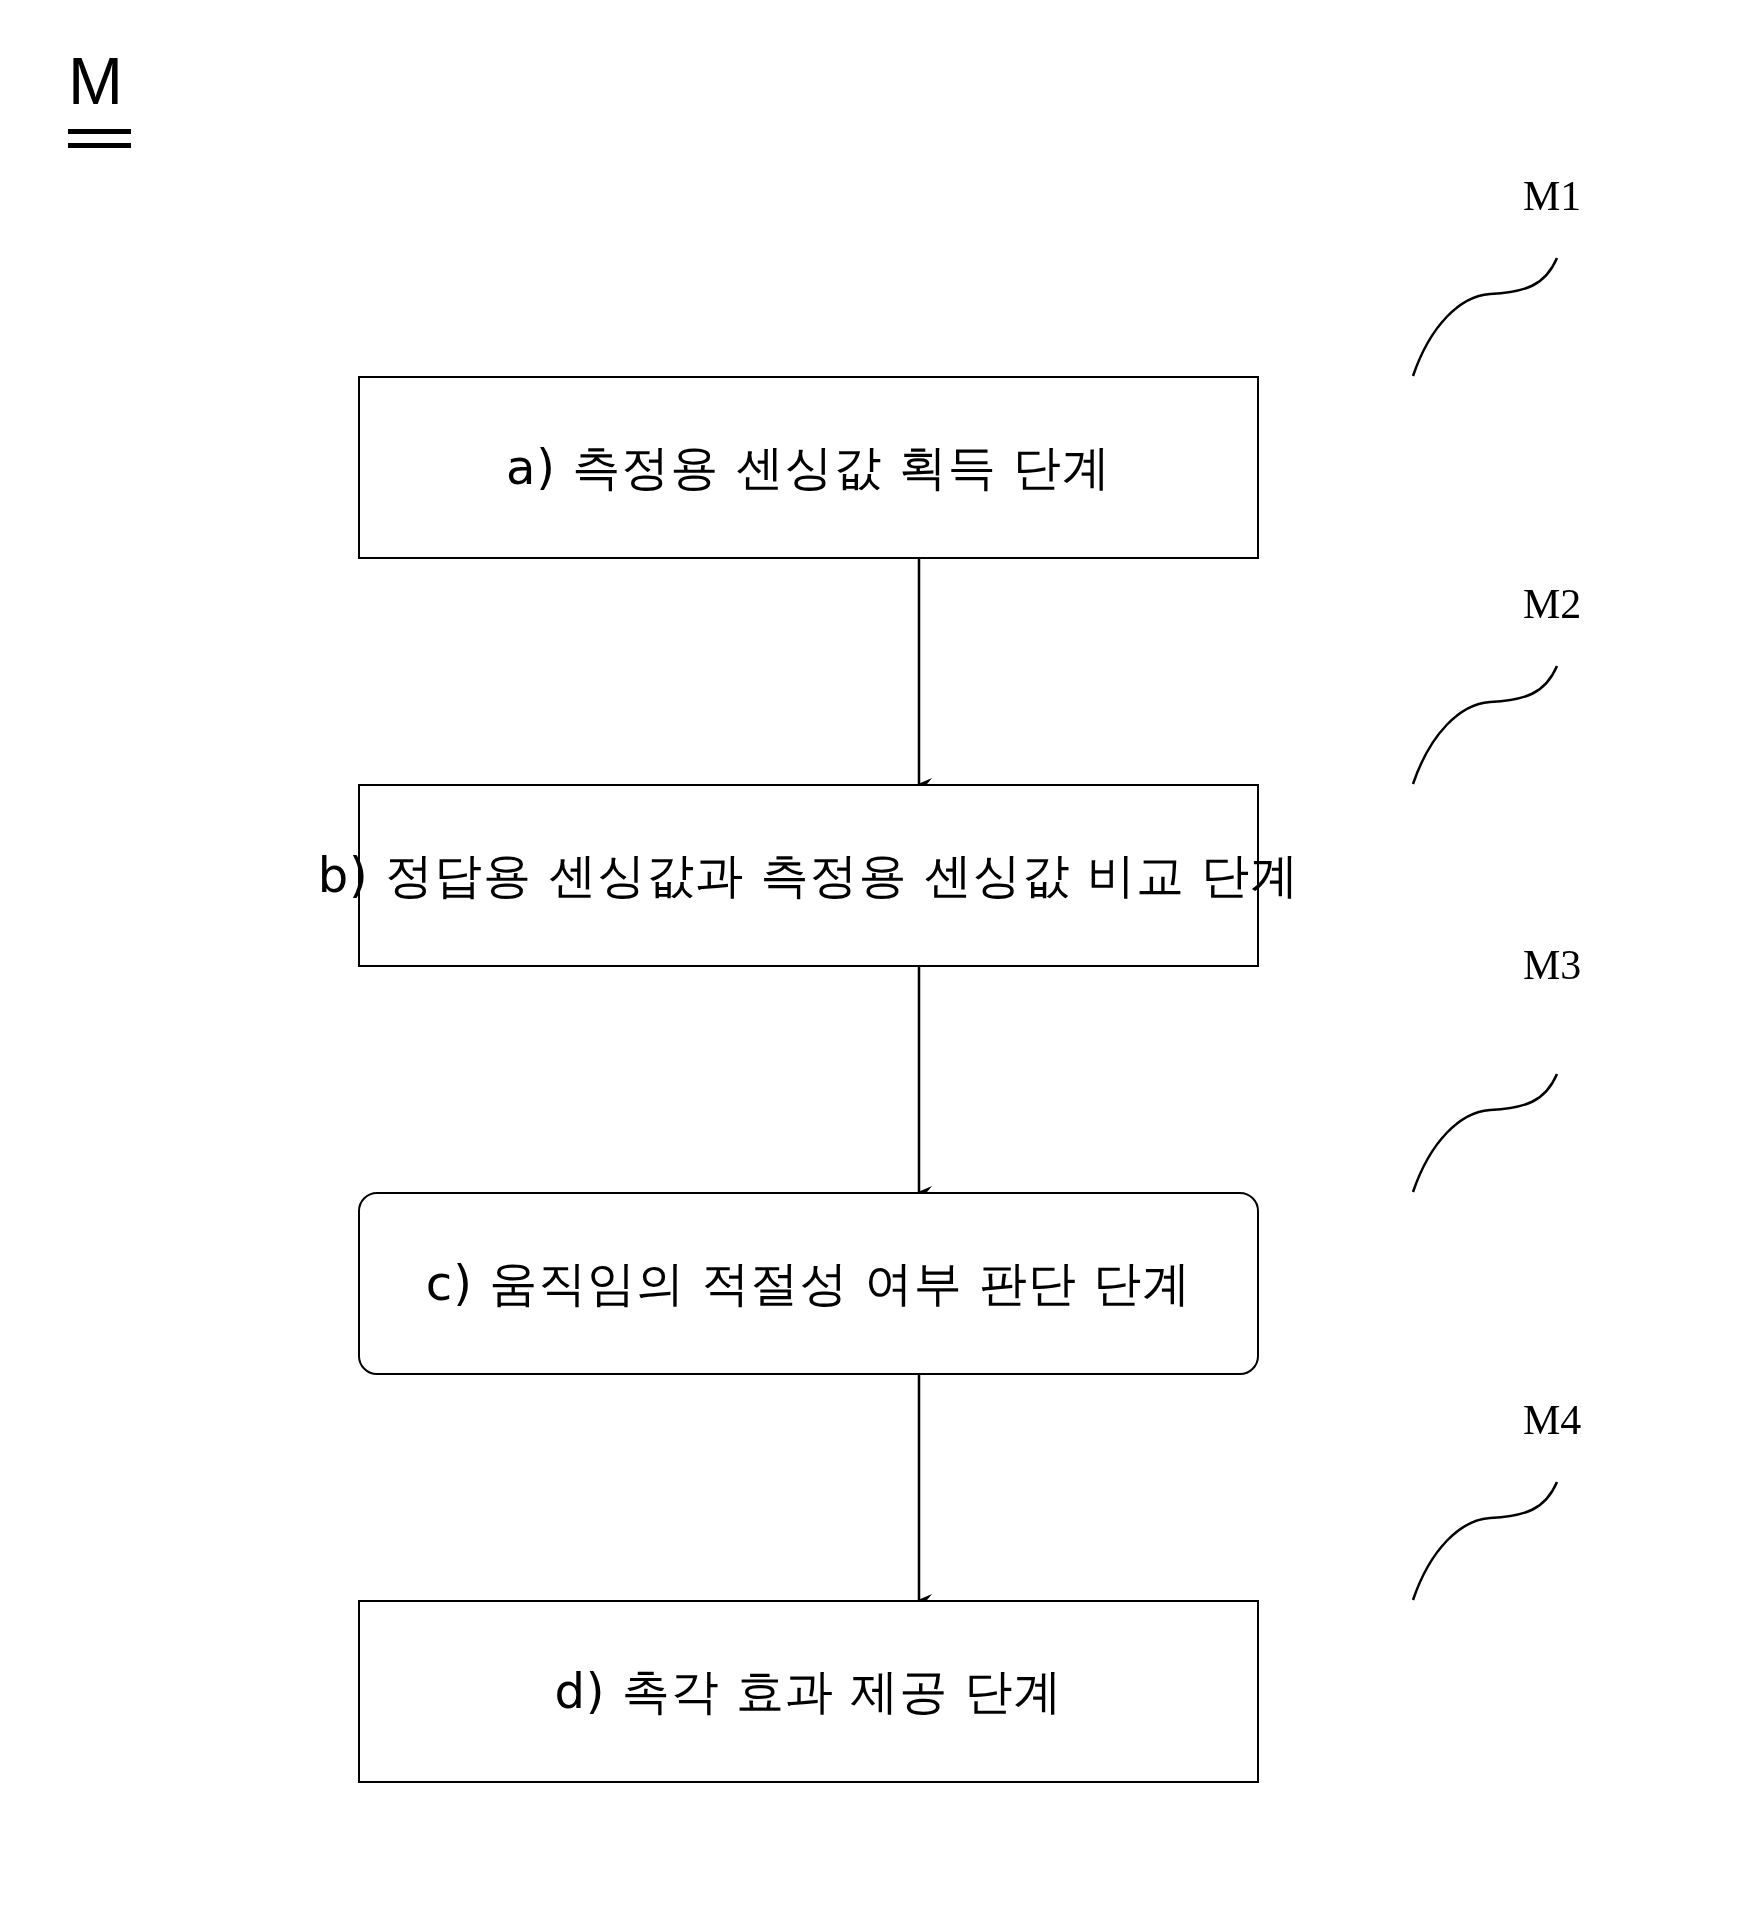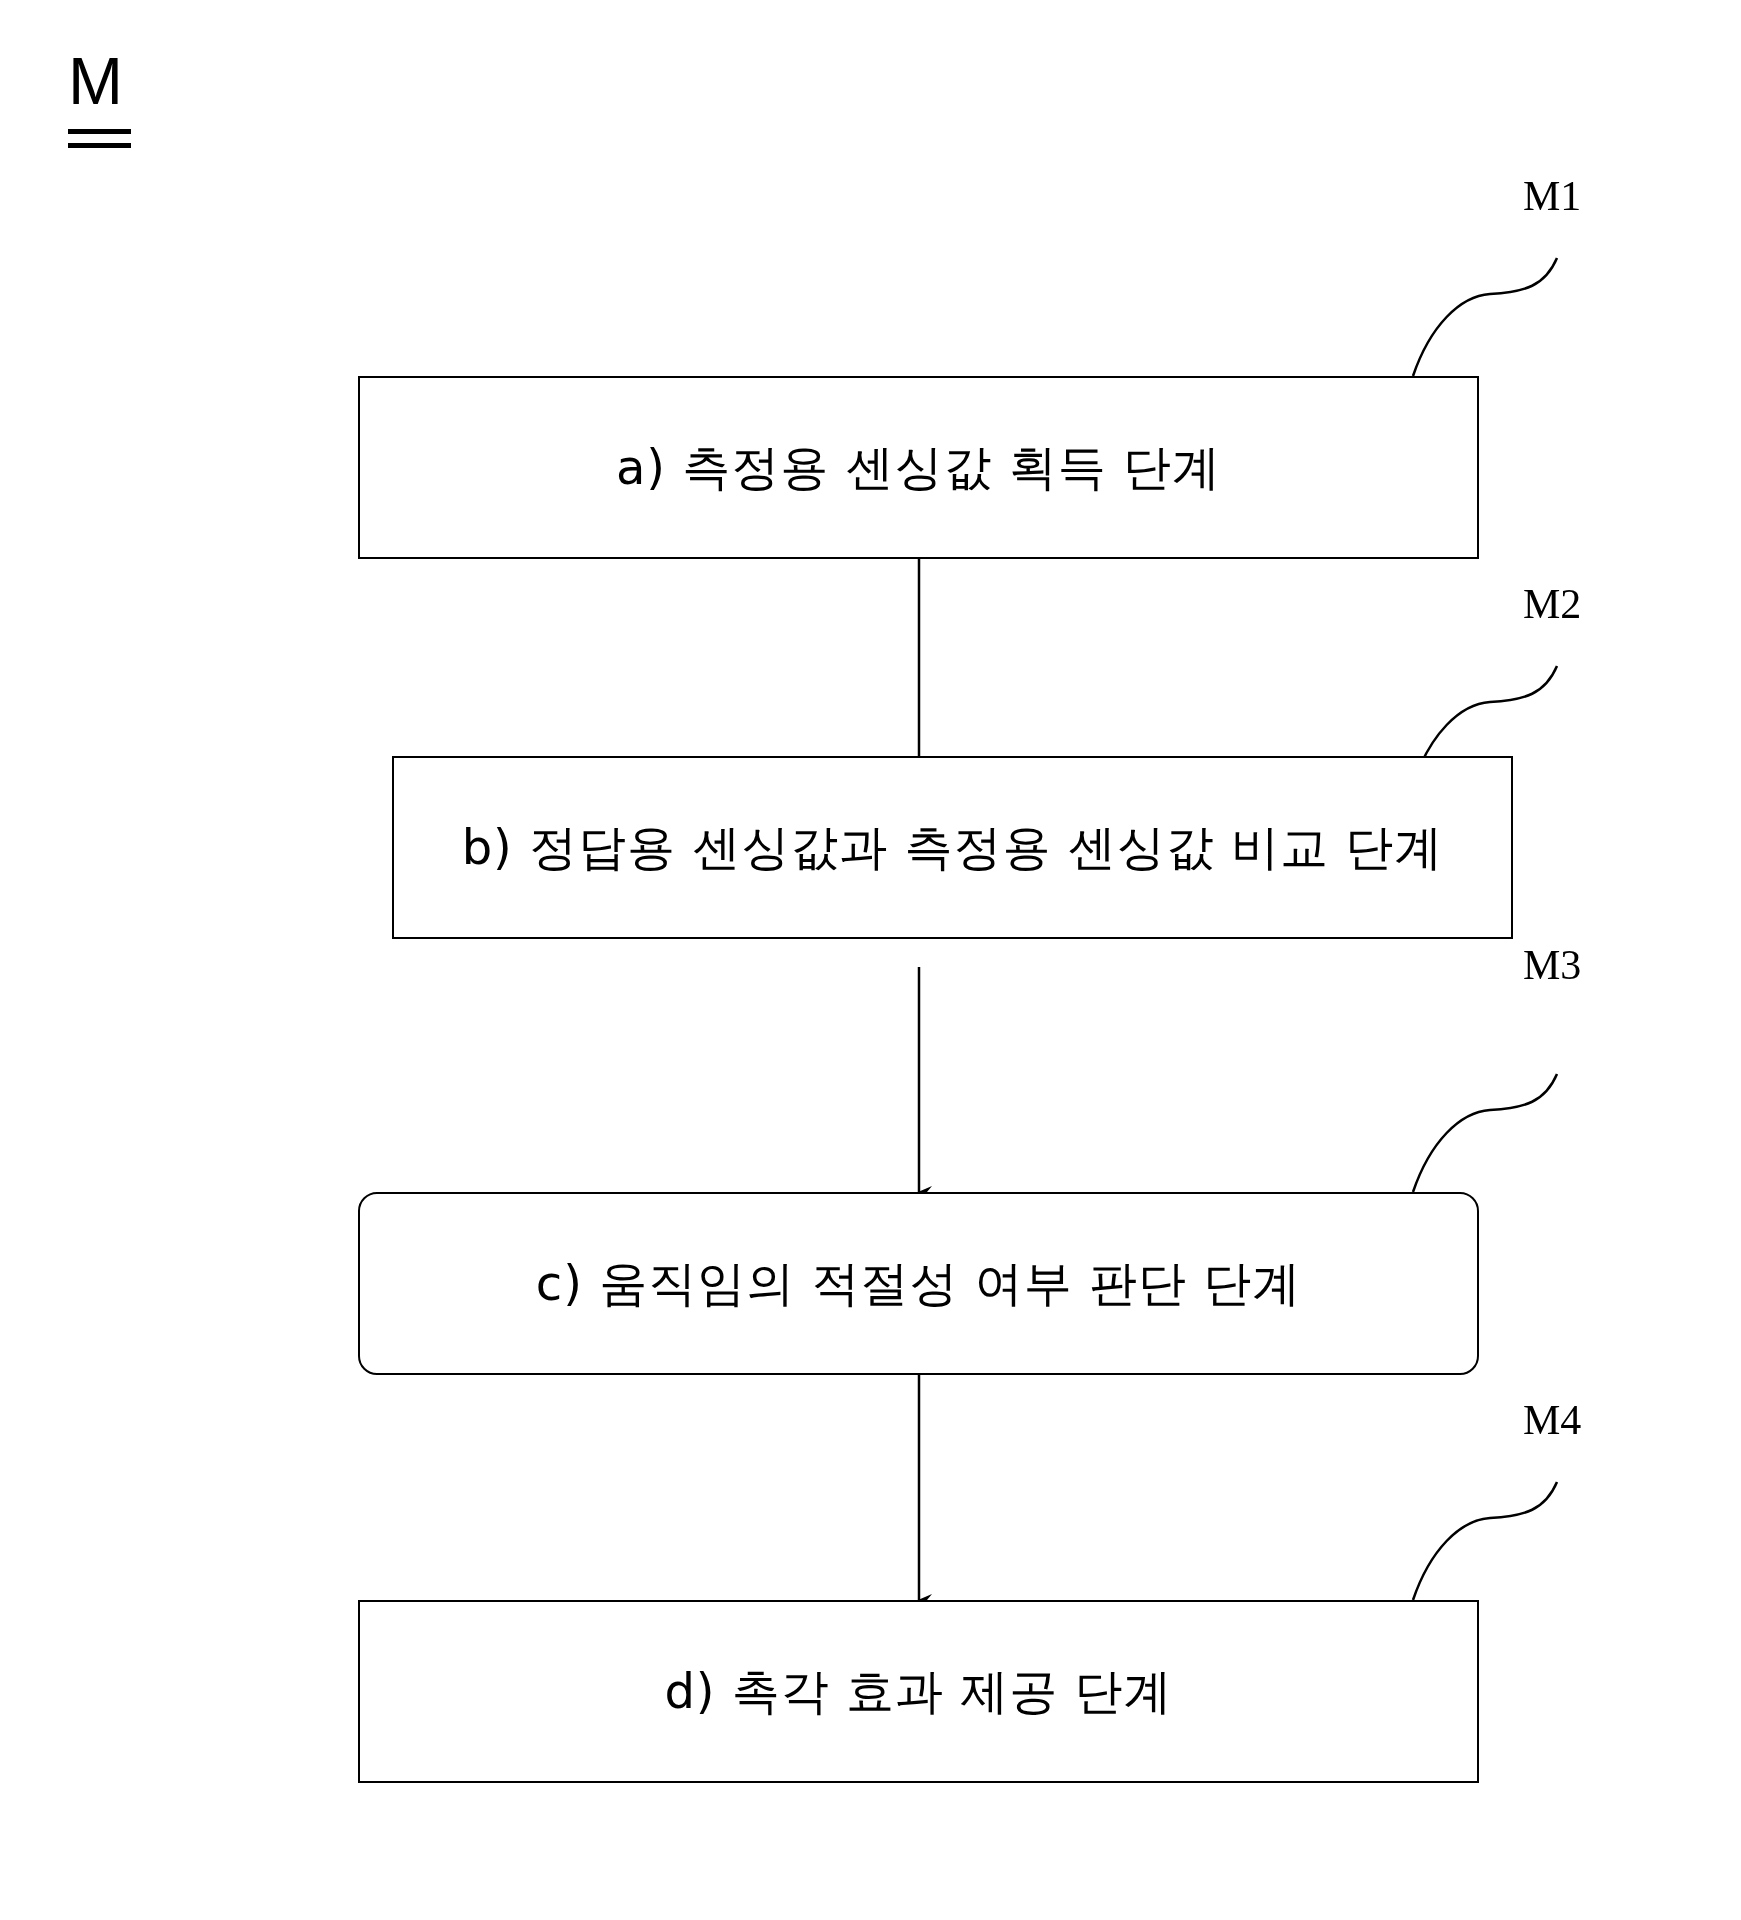--- a/index.html
+++ b/index.html
@@ -2,21 +2,21 @@
 <html><head>
 <meta charset="utf-8">
 <style>
   html, body { margin: 0; padding: 0; background: #ffffff; }
   body { width: 1741px; height: 1920px; position: relative; overflow: hidden;
          font-family: "DejaVu Sans", "Liberation Sans", sans-serif; color: #000; }
   #diagram { position: absolute; left: 0; top: 0; }
   .fig-label { position: absolute; left: 68px; top: 48px; font-size: 66px;
                font-family: "Liberation Sans", sans-serif; line-height: 1; }
   .fig-underline { position: absolute; left: 68px; width: 63px; height: 5px; background: #000; }
-  .box { position: absolute; left: 358px; width: 1121px; height: 183px;
+  .box { position: absolute; left: 358px; width: 901px; height: 183px;
          border: 2.5px solid #000; box-sizing: border-box; background: #fff;
          display: flex; align-items: center; justify-content: center; }
   .box-text { font-size: 48px; letter-spacing: 1px; white-space: nowrap; }
   .ref-label { position: absolute; left: 1523px; font-size: 42px;
                font-family: Liberation Serif, serif; line-height: 1; }
 </style>
 </head>
 <body>
 
 <div class="fig-label">M</div>
@@ -38,21 +38,21 @@
       <path d="M 1413 376 C 1430 326, 1460 296, 1490 294 C 1525 292, 1545 286, 1557 258" fill="none" stroke="#000000" stroke-width="2.5"></path>
       <path d="M 1413 784 C 1430 734, 1460 704, 1490 702 C 1525 700, 1545 694, 1557 666" fill="none" stroke="#000000" stroke-width="2.5"></path>
       <path d="M 1413 1192 C 1430 1142, 1460 1112, 1490 1110 C 1525 1108, 1545 1102, 1557 1074" fill="none" stroke="#000000" stroke-width="2.5"></path>
       <path d="M 1413 1600 C 1430 1550, 1460 1520, 1490 1518 C 1525 1516, 1545 1510, 1557 1482" fill="none" stroke="#000000" stroke-width="2.5"></path>
     </g>
 </svg>
 
 <div class="box" style="top:376px;">
   <span class="box-text">a) 측정용 센싱값 획득 단계</span>
 </div>
-<div class="box" style="top:756px;margin-left:34px;">
+<div class="box" style="top:784px;">
   <span class="box-text">b) 정답용 센싱값과 측정용 센싱값 비교 단계</span>
 </div>
 <div class="box" style="top:1192px;border-radius:19px;">
   <span class="box-text">c) 움직임의 적절성 여부 판단 단계</span>
 </div>
 <div class="box" style="top:1600px;justify-content:center;">
   <span class="box-text">d) 촉각 효과 제공 단계</span>
 </div>
 
 <div class="ref-label" style="top:175px;">M1</div>

